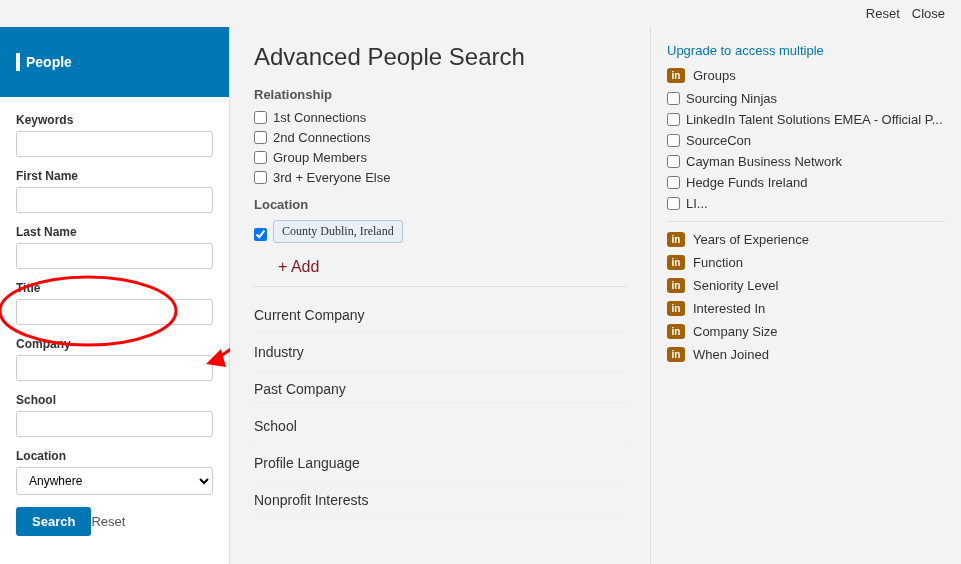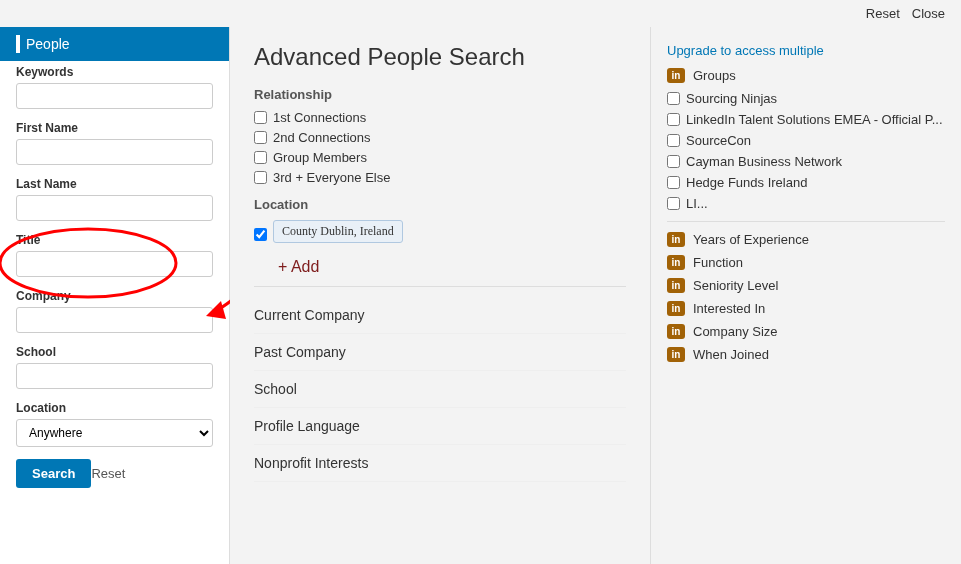--- a/index.html
+++ b/index.html
@@ -32,37 +32,37 @@
       width: 230px;
       background: #fff;
       border-right: 1px solid #ddd;
       padding: 0;
       flex-shrink: 0;
     }
 
     .sidebar-tab {
       background: #0077b5;
       color: #fff;
-      font-weight: normal;
+      font-weight: bold;
       font-size: 14px;
-      padding: 8px 16px;
+      padding: 26px 16px;
       display: flex;
       align-items: center;
       gap: 6px;
     }
 
     .sidebar-tab .tab-indicator {
       width: 4px;
       height: 18px;
       background: #fff;
       display: inline-block;
     }
 
     .sidebar-fields {
-      padding: 4px 16px;
+      padding: 16px 16px;
     }
 
     .field-group {
       margin-bottom: 12px;
     }
 
     .field-label {
       font-size: 12px;
       font-weight: bold;
       color: #333;
@@ -350,20 +350,21 @@
       <div class="checkbox-item">
         <input type="checkbox" checked="" style="">
         <span class="location-tag">County Dublin, Ireland</span>
       </div>
       <a class="add-link">+ Add</a>
     </div>
 
     <div class="divider-line"></div>
 
     <div class="filter-row">Current Company</div>
+    <div class="filter-row">Industry</div>
     <div class="filter-row">Past Company</div>
     <div class="filter-row">School</div>
     <div class="filter-row">Profile Language</div>
     <div class="filter-row">Nonprofit Interests</div>
   </div>
 
   <div class="right-column">
     <a class="upgrade-link">Upgrade to access multiple</a>
 
     <div class="premium-item">

